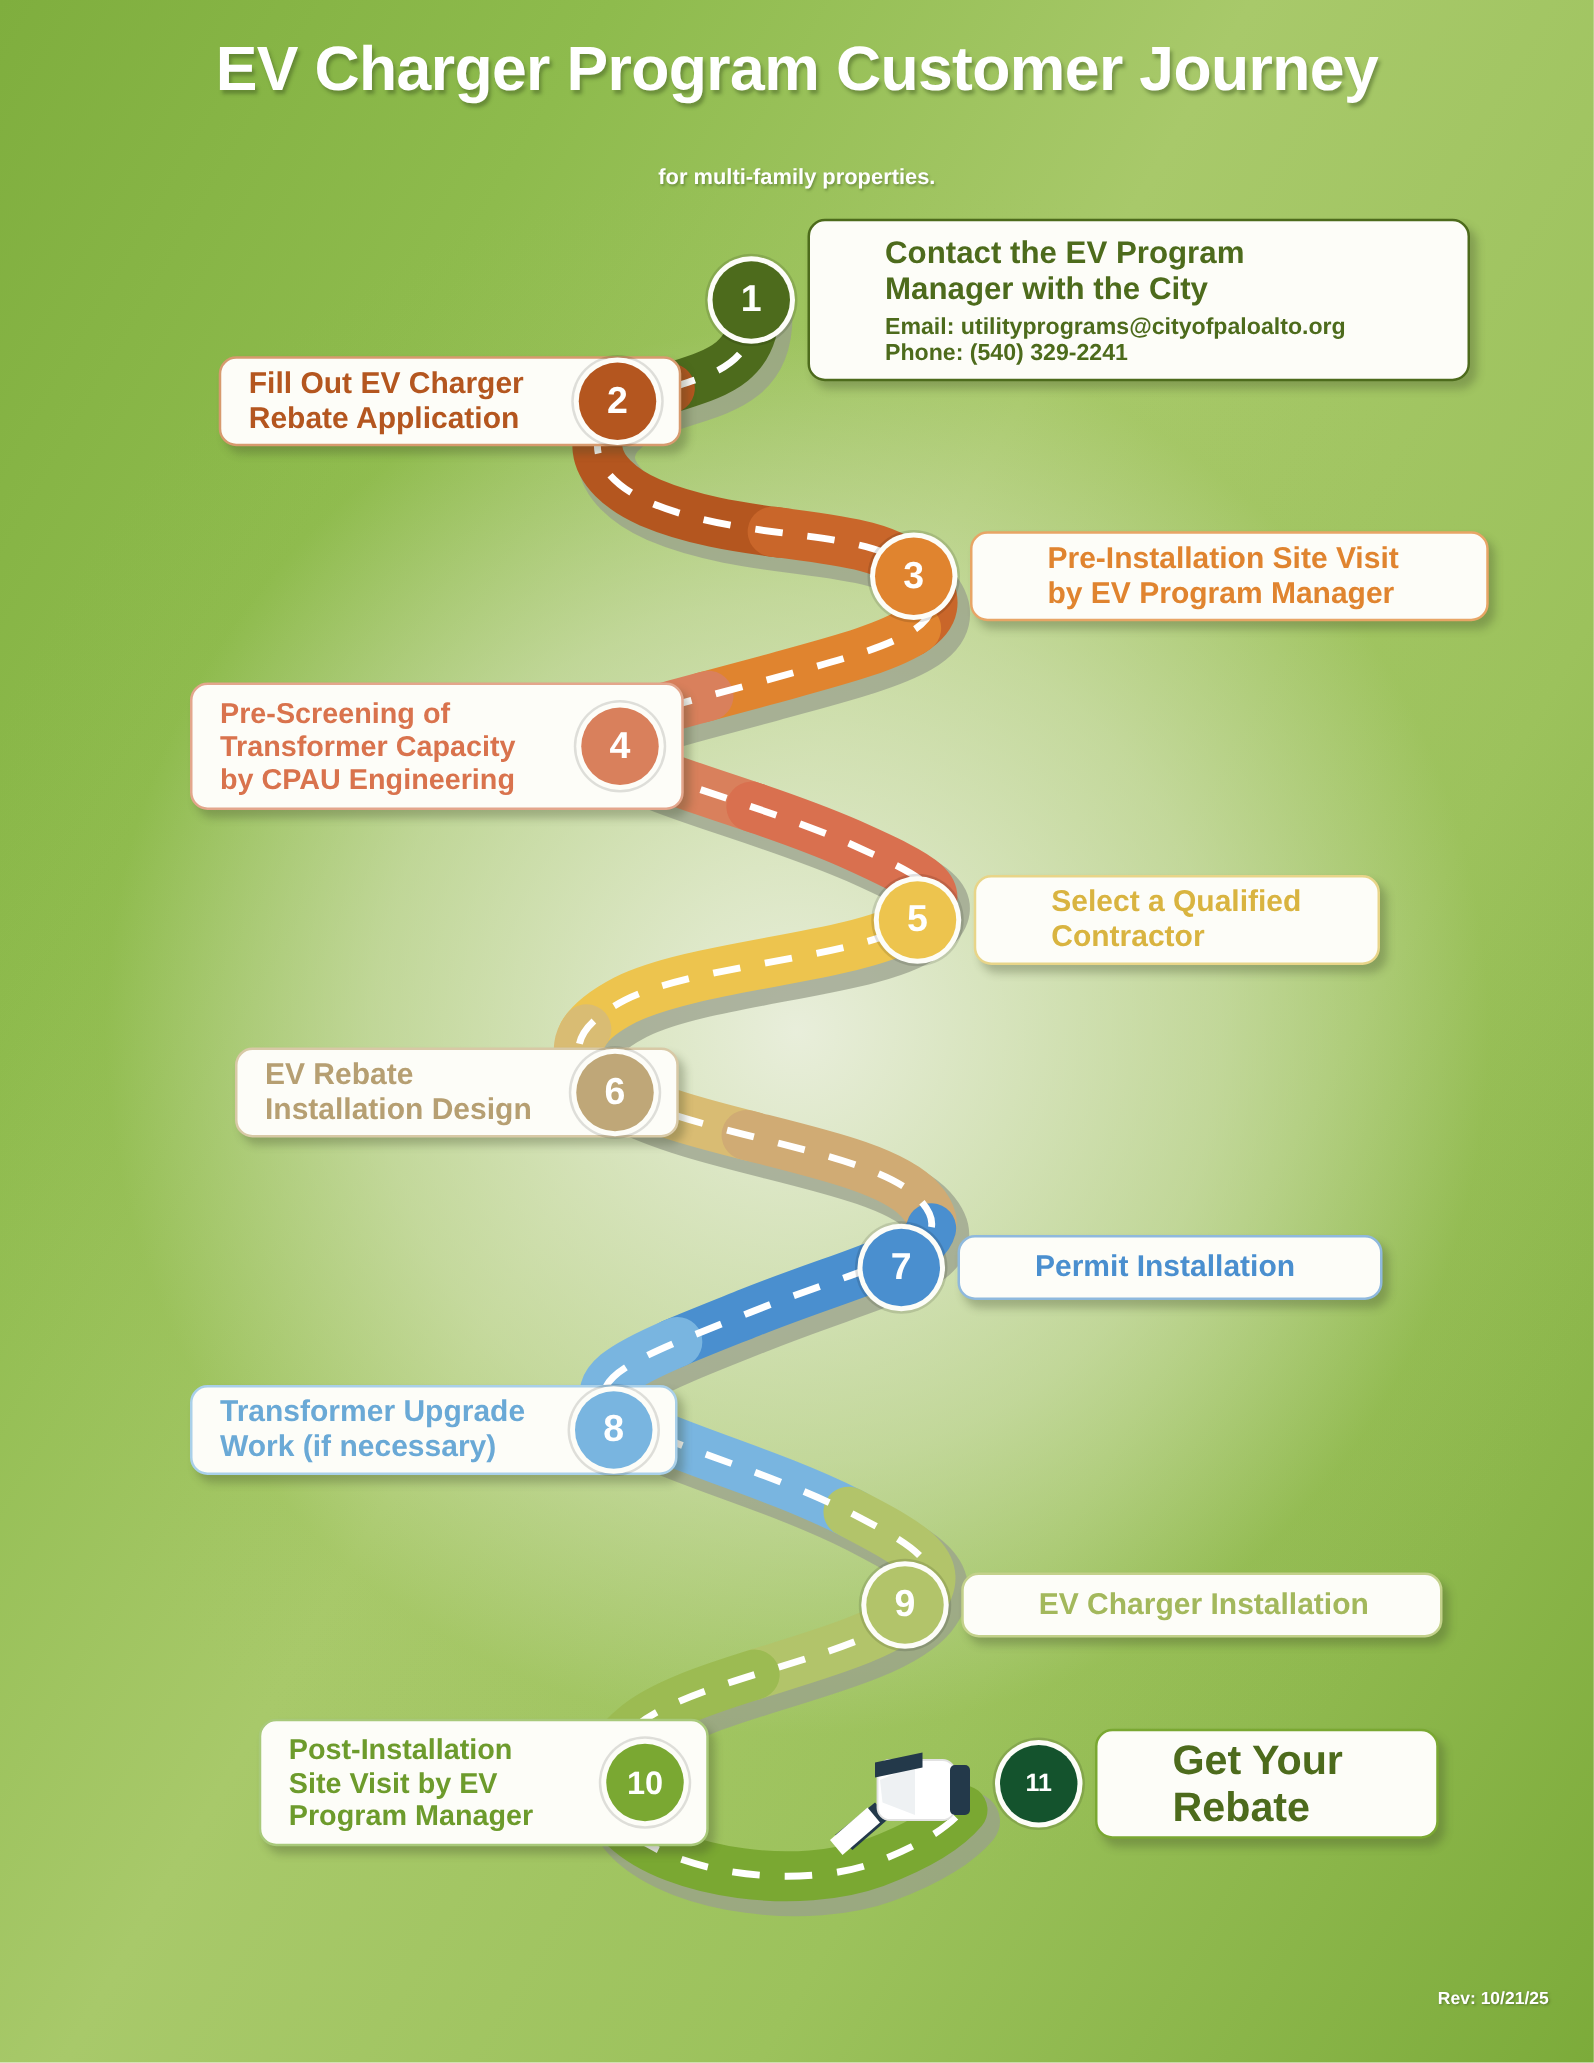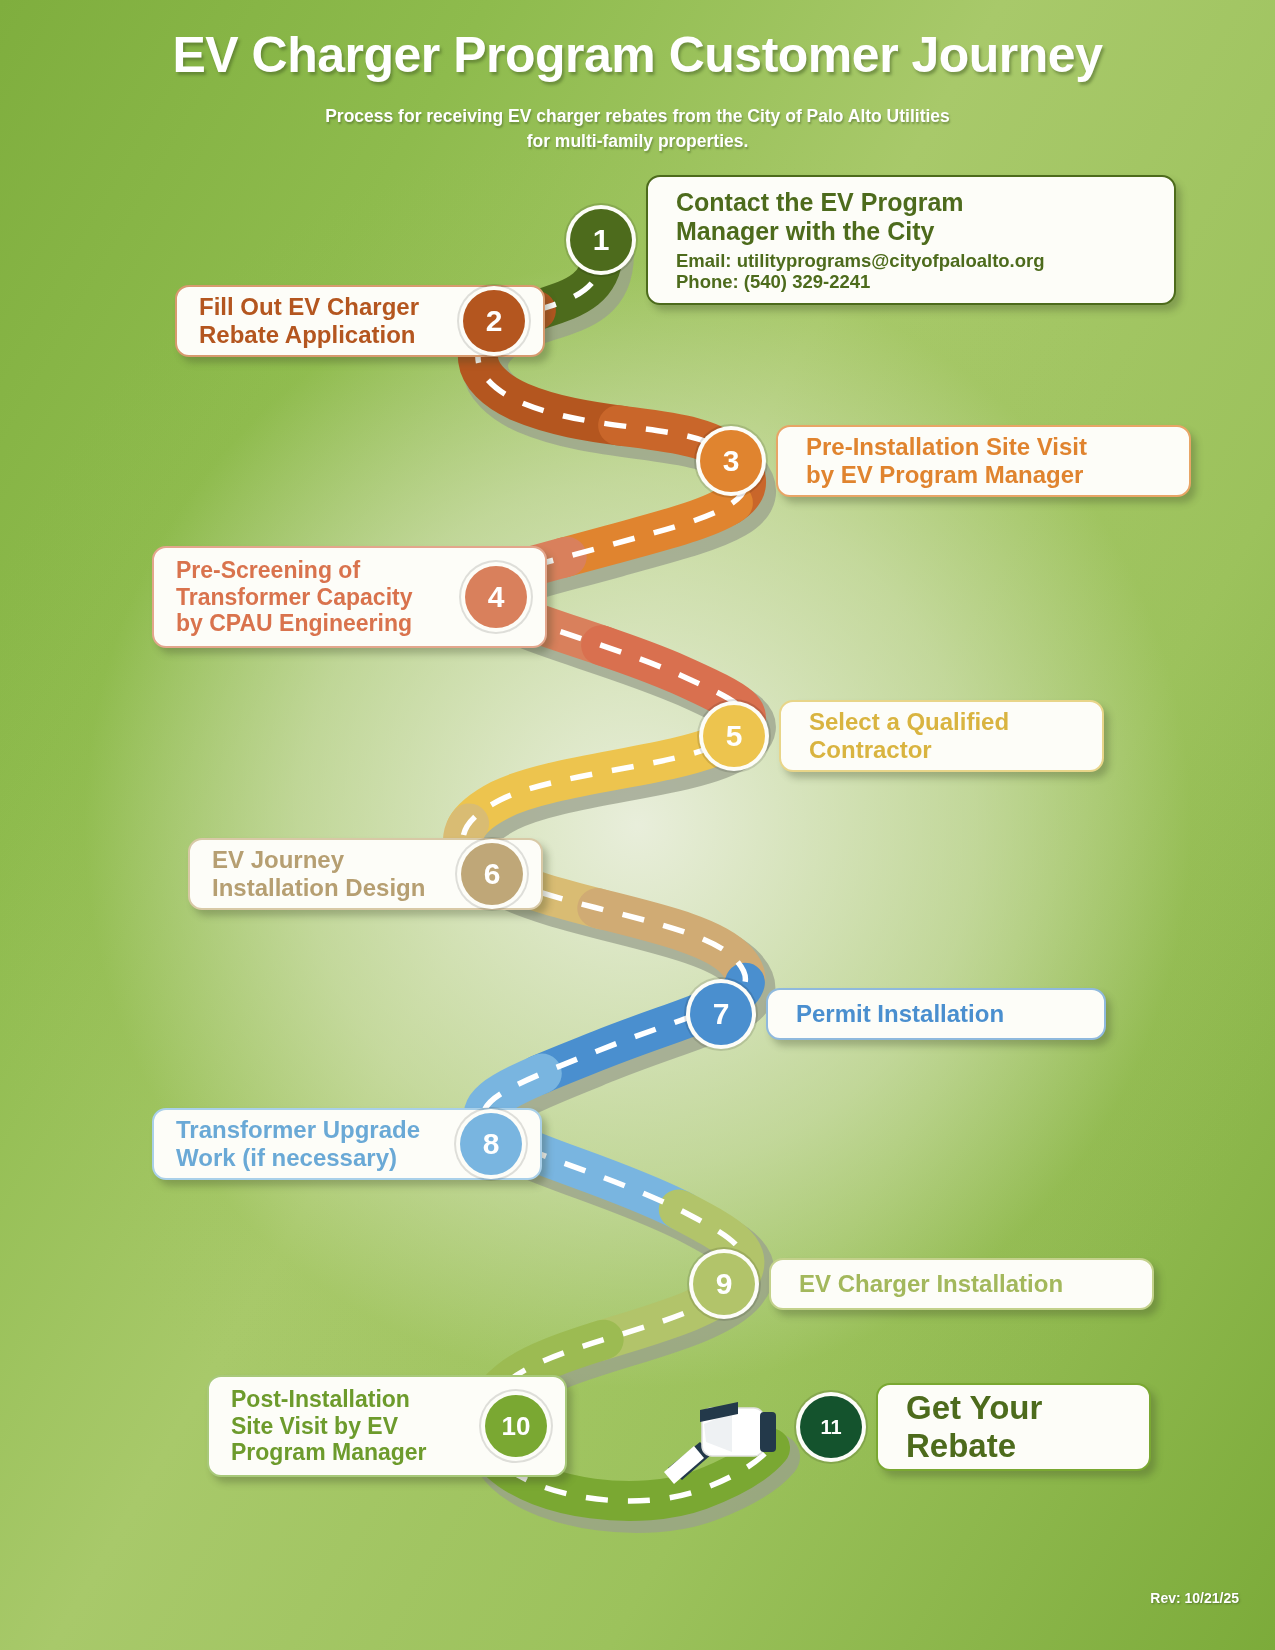--- a/index.html
+++ b/index.html
@@ -46,21 +46,21 @@
   .badge{
     position:absolute;
     width:62px;height:62px;border-radius:50%;
     display:flex;align-items:center;justify-content:center;
     color:#ffffff;font-weight:bold;font-size:30px;
     box-shadow:0 0 0 4px #fdfdf8, 0 0 0 6px rgba(0,0,0,0.12);
     z-index:5;
   }
 
   
-  .right .card{left:76px;padding-left:28px;padding-right:22px;}
+  .right .card{left:76px;padding-left:60px;padding-right:22px;}
   .right .badge{left:0;}
   
   .left .card{right:76px;padding-right:60px;padding-left:22px;}
   .left .badge{right:0;}
   .left{display:block;}
   .left .card{position:absolute;top:0;}
 
   .rev{
     position:absolute;right:36px;bottom:44px;
     font-size:14px;font-weight:bold;color:#ffffff;
@@ -69,21 +69,21 @@
 
   .plug{position:absolute;left:660px;top:1380px;width:130px;height:110px;}
 </style>
 </head>
 <body>
 
 <div class="stage">
 
   <div class="title">EV Charger Program Customer Journey</div>
   <div class="subtitle">
-    <span>Process for receiving EV charger rebates from the City of Palo Alto Utilities</span><br>
+    <br>
     <span>for multi-family properties.</span>
   </div>
 
   <svg class="road" viewBox="0 0 1275 1650" preserveAspectRatio="none">
     <defs>
       <path id="rp" fill="none" d="
         M 604,244
         C 604,300 560,300 515,318
         C 460,340 470,380 520,402
         C 600,436 700,420 735,460
@@ -195,21 +195,21 @@
       </div>
     </div>
     <div class="badge" style="background:#edc44e;left:0;top:5px;">
       <span>5</span>
     </div>
   </div>
 
   <div class="step left" style="left:188px;top:838px;width:355px;">
     <div class="card" style="width:355px;min-height:72px;border-color:#d8c9a6;right:0;left:auto;padding-right:66px;">
       <div class="txt" style="color:#b69f72;font-size:24px;">
-        <div>EV Journey</div>
+        <div>EV Rebate</div>
         <div>Installation Design</div>
       </div>
     </div>
     <div class="badge" style="background:#bfa778;left:273px;top:5px;">
       <span>6</span>
     </div>
   </div>
 
   <div class="step right" style="left:690px;top:988px;">
     <div class="card" style="width:340px;min-height:52px;border-color:#8fb9dd;">

